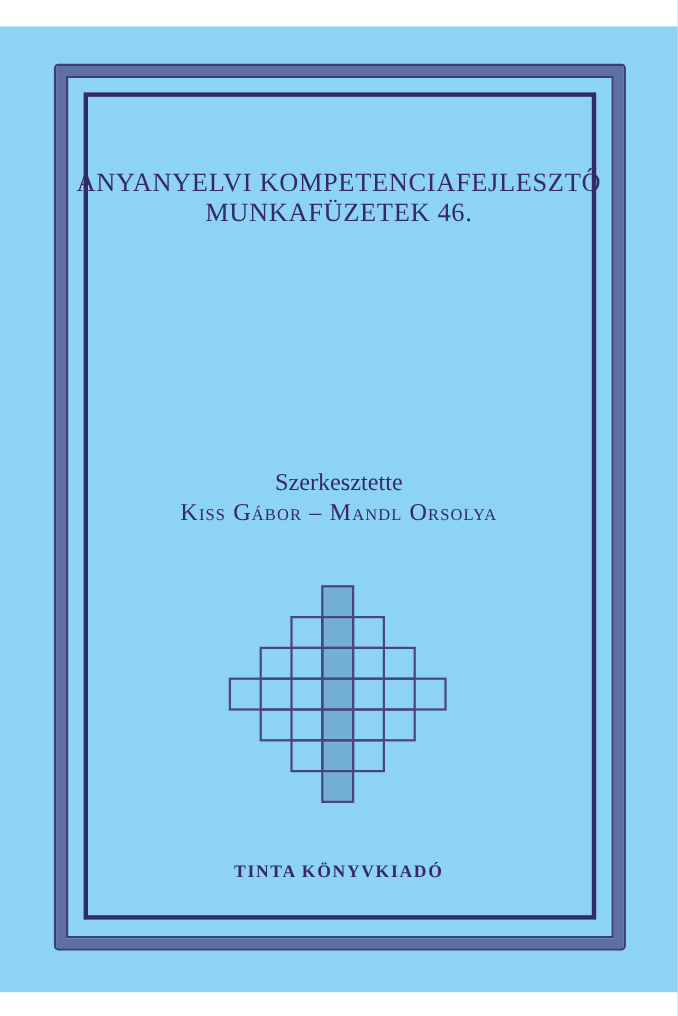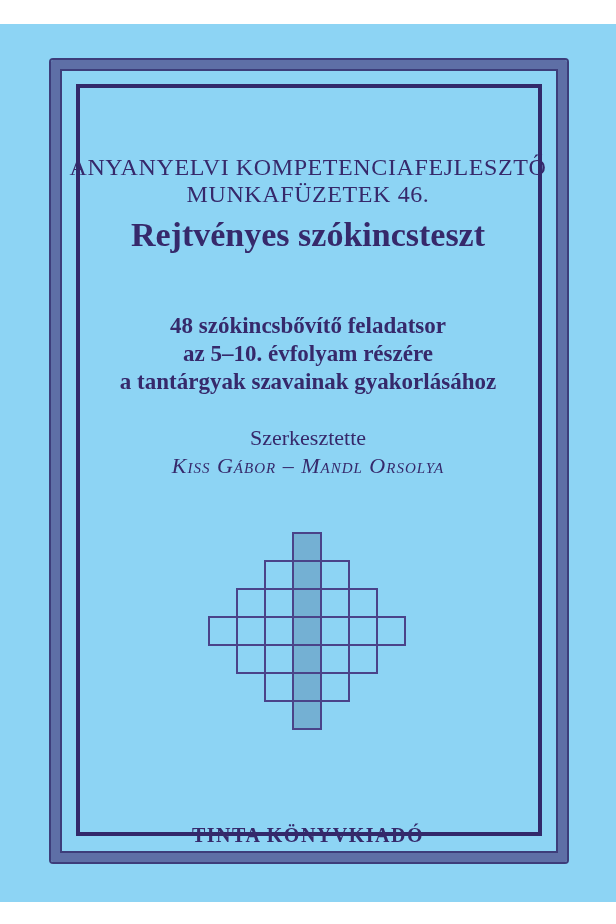--- a/index.html
+++ b/index.html
@@ -47,25 +47,24 @@
     line-height:28px;
   }
   .editors{
     top:424px;
     font-size:22px;
     line-height:28px;
   }
   .editor-names{
     font-variant:small-caps;
     letter-spacing:1px;
-    font-style:italic;
   }
   .publisher{
-    top:824px;
-    font-size:20px;font-weight:bold;
+    top:784px;
+    font-size:16px;font-weight:bold;
     letter-spacing:1.5px;
   }
   #puzzle{
     position:absolute;left:209px;top:533px;
   }
   #puzzle div{position:absolute;box-sizing:border-box;}
 </style>
 </head>
 <body>
 
@@ -73,28 +72,22 @@
   <div class="cover-bg"></div>
   <div class="outer-frame"></div>
   <div class="inner-frame"></div>
 
   <div class="txt series">
     <div>ANYANYELVI KOMPETENCIAFEJLESZTŐ</div>
     <div>MUNKAFÜZETEK 46.</div>
   </div>
 
   <div class="txt title">
-    <div>Rejtvényes szókincsteszt</div>
   </div>
 
-  <div class="txt subtitle">
-    <div>48 szókincsbővítő feladatsor</div>
-    <div>az 5–10. évfolyam részére</div>
-    <div>a tantárgyak szavainak gyakorlásához</div>
-  </div>
 
   <div class="txt editors">
     <div>Szerkesztette</div>
     <div class="editor-names">Kiss Gábor – Mandl Orsolya</div>
   </div>
 
   <div id="puzzle" style="width: 196px; height: 196px;">
       <div style="left: 84px; top: 0px; width: 28px; height: 196px; background: rgb(116, 176, 211);"></div>
       <div style="left: 55px; top: 27px; width: 86px; height: 30px; border: 2px solid rgb(74, 67, 137);"></div>
       <div style="left: 83px; top: 27px; width: 2px; height: 30px; background: rgb(74, 67, 137);"></div>

